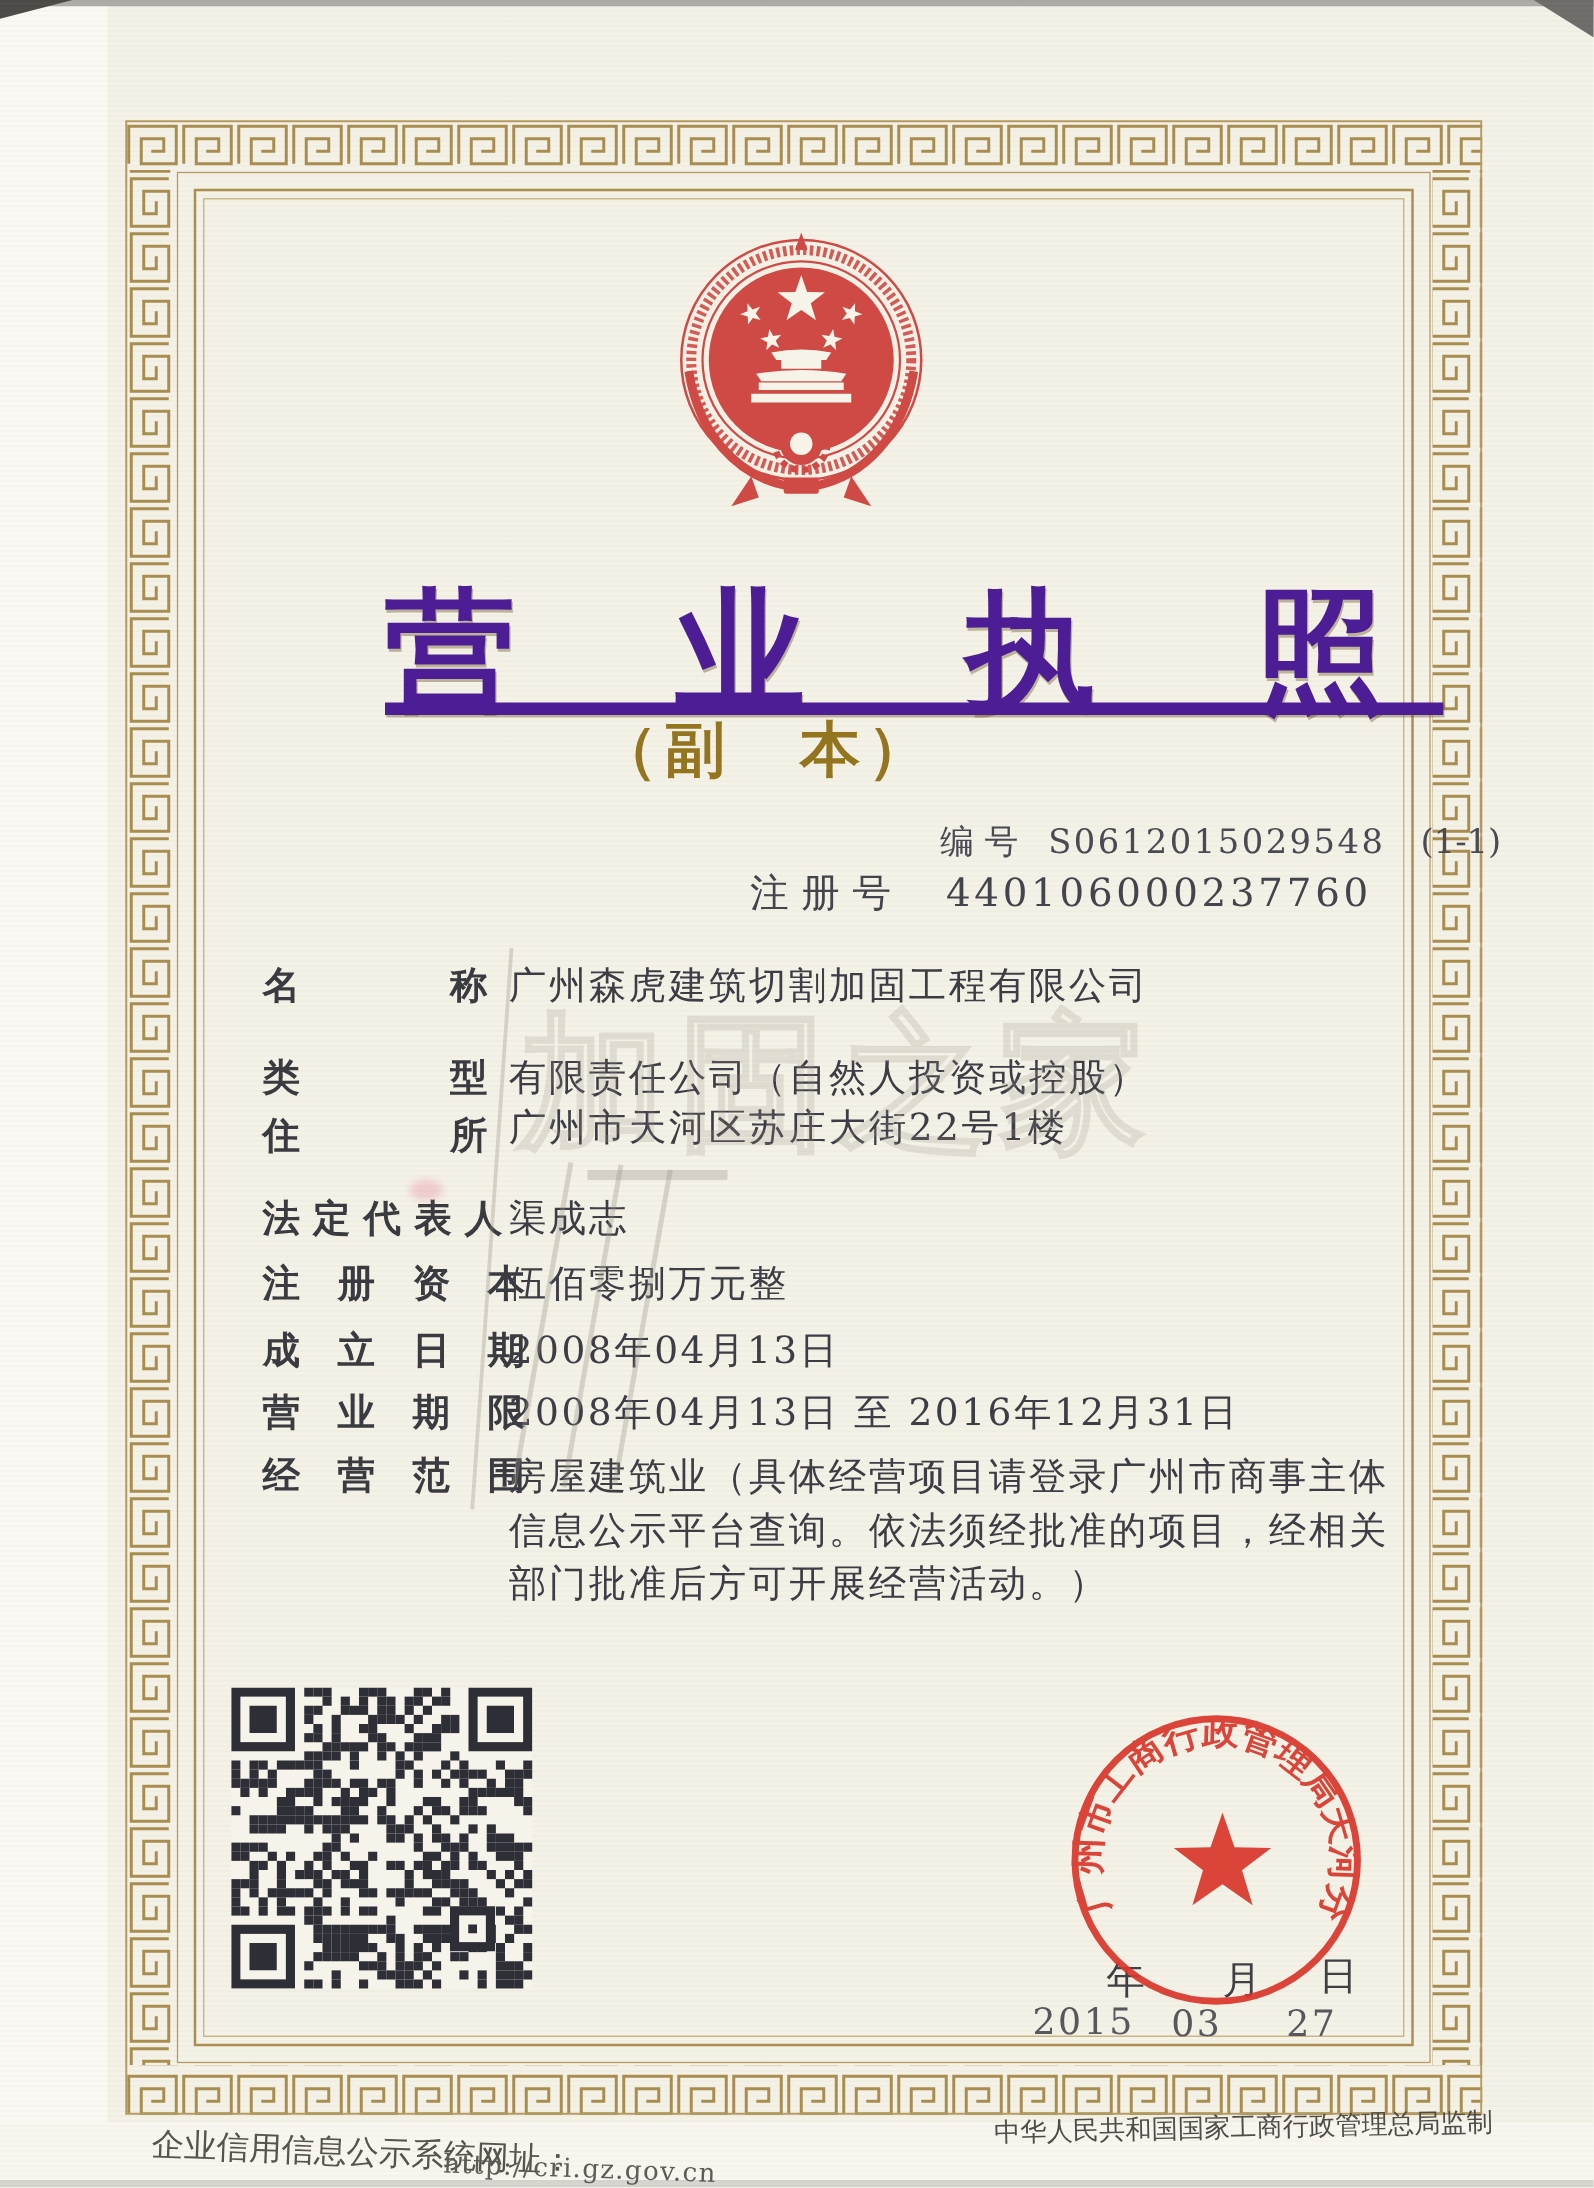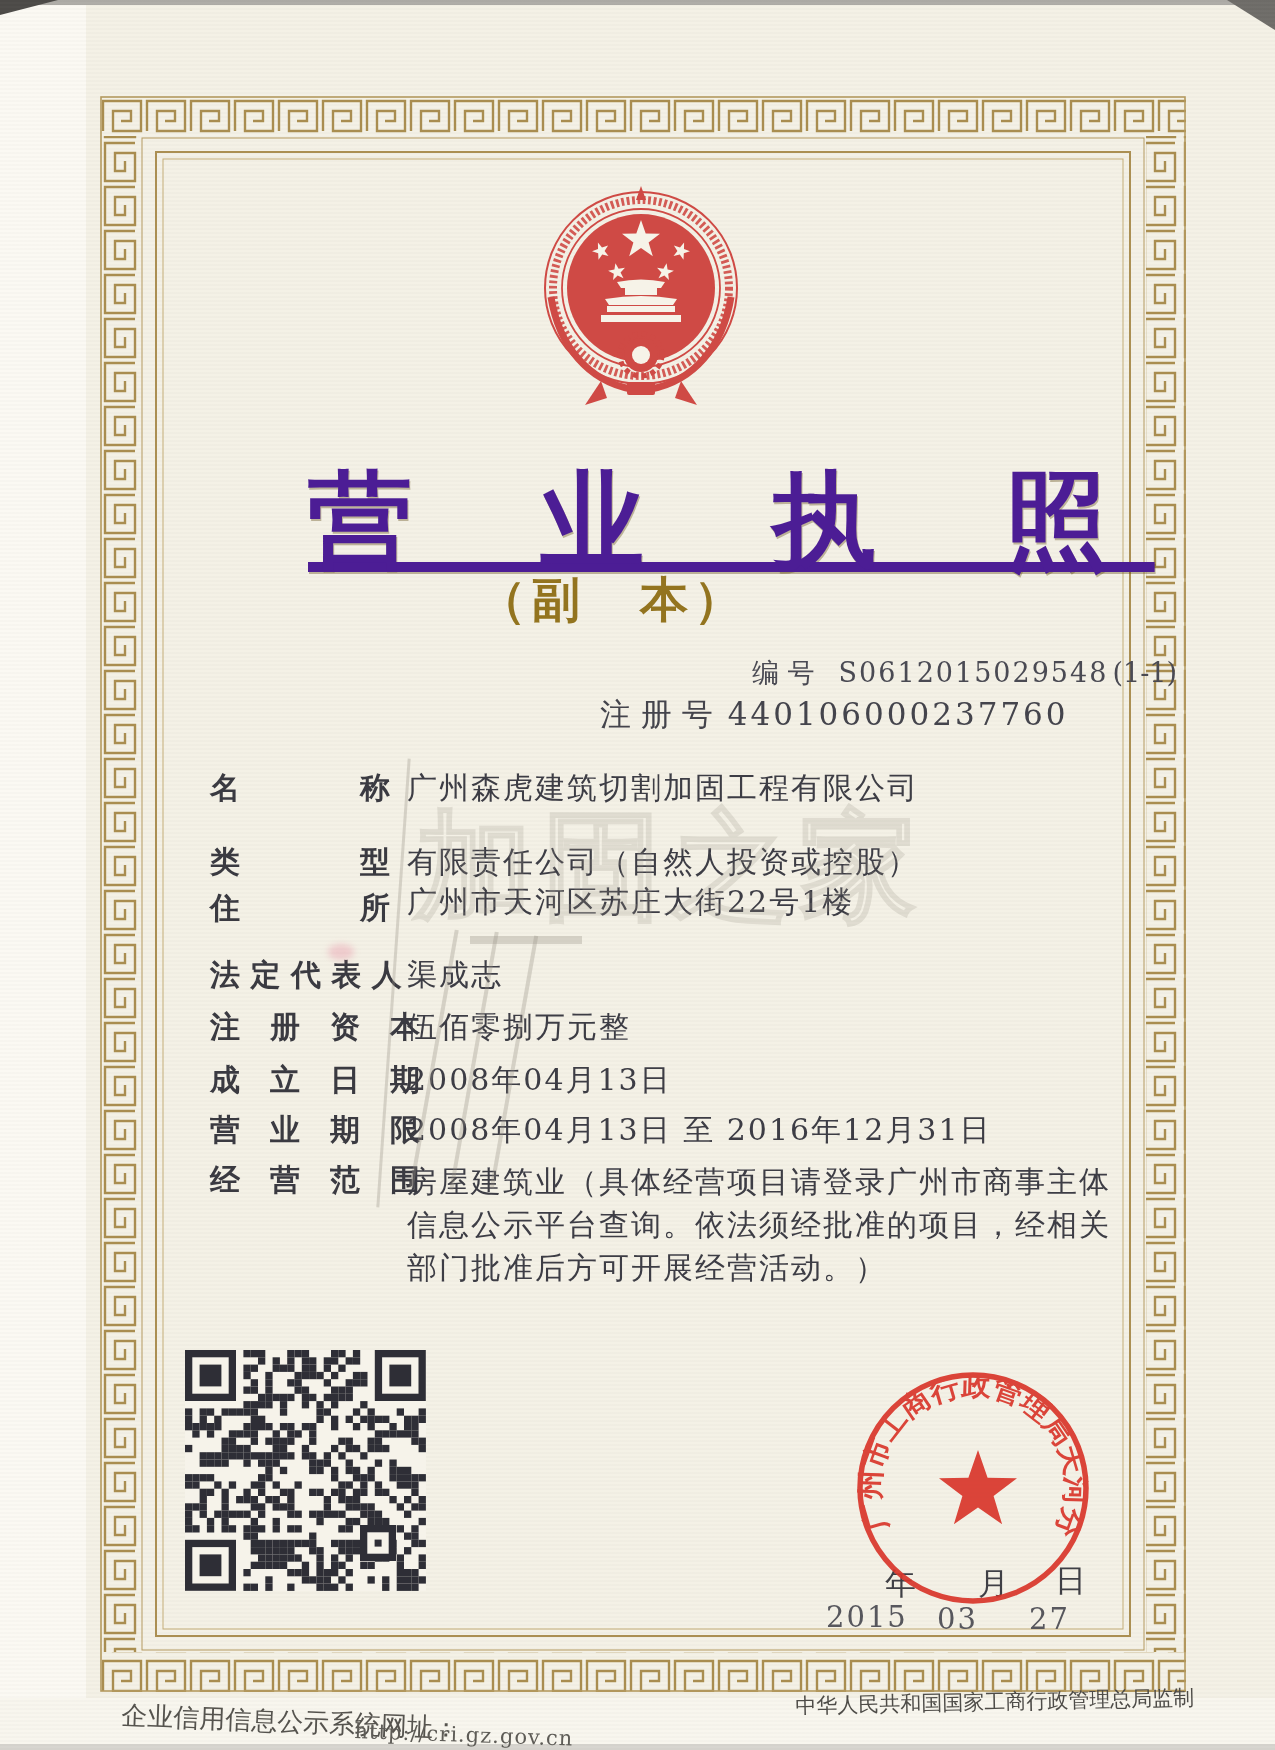--- a/index.html
+++ b/index.html
@@ -32,23 +32,23 @@
   
   .emblem{left:541px;top:185px;z-index:3;}
   .title{left:308px;top:452px;z-index:3;font-size:104px;font-weight:900;color:#4c1d95;
       letter-spacing:46px;white-space:nowrap;text-shadow:1px 2px 0 rgba(90,66,10,.35);text-decoration:underline;}
   .subtitle{left:478px;top:568px;z-index:3;font-size:48px;font-weight:700;color:#93741f;
       letter-spacing:6px;white-space:nowrap;}
 
   
   .serial-row{left:752px;top:655px;z-index:3;font-size:27px;color:#4a4a53;white-space:nowrap;}
   .serial-row .num{margin-left:24px;letter-spacing:2px;}
-  .serial-row .pages{margin-left:4px;}
+  .serial-row .pages{margin-left:28px;}
   .regno-row{left:600px;top:694px;z-index:3;font-size:31px;color:#44444c;white-space:nowrap;}
-  .regno-row .num{margin-left:15px;letter-spacing:3px;}
+  .regno-row .num{margin-left:44px;letter-spacing:3px;}
 
   
   .row{z-index:3;}
   .row .lab{position:absolute;left:0;top:0;width:162px;font-size:30px;color:#3a3a41;
       text-align:justify;text-align-last:justify;white-space:nowrap;font-weight:bold;}
   .row .val{position:absolute;left:197px;top:0;font-size:30px;color:#3d3d45;
       letter-spacing:2px;white-space:nowrap;}
   .row .val.wrap{white-space:normal;width:714px;line-height:43px;}
 
   

